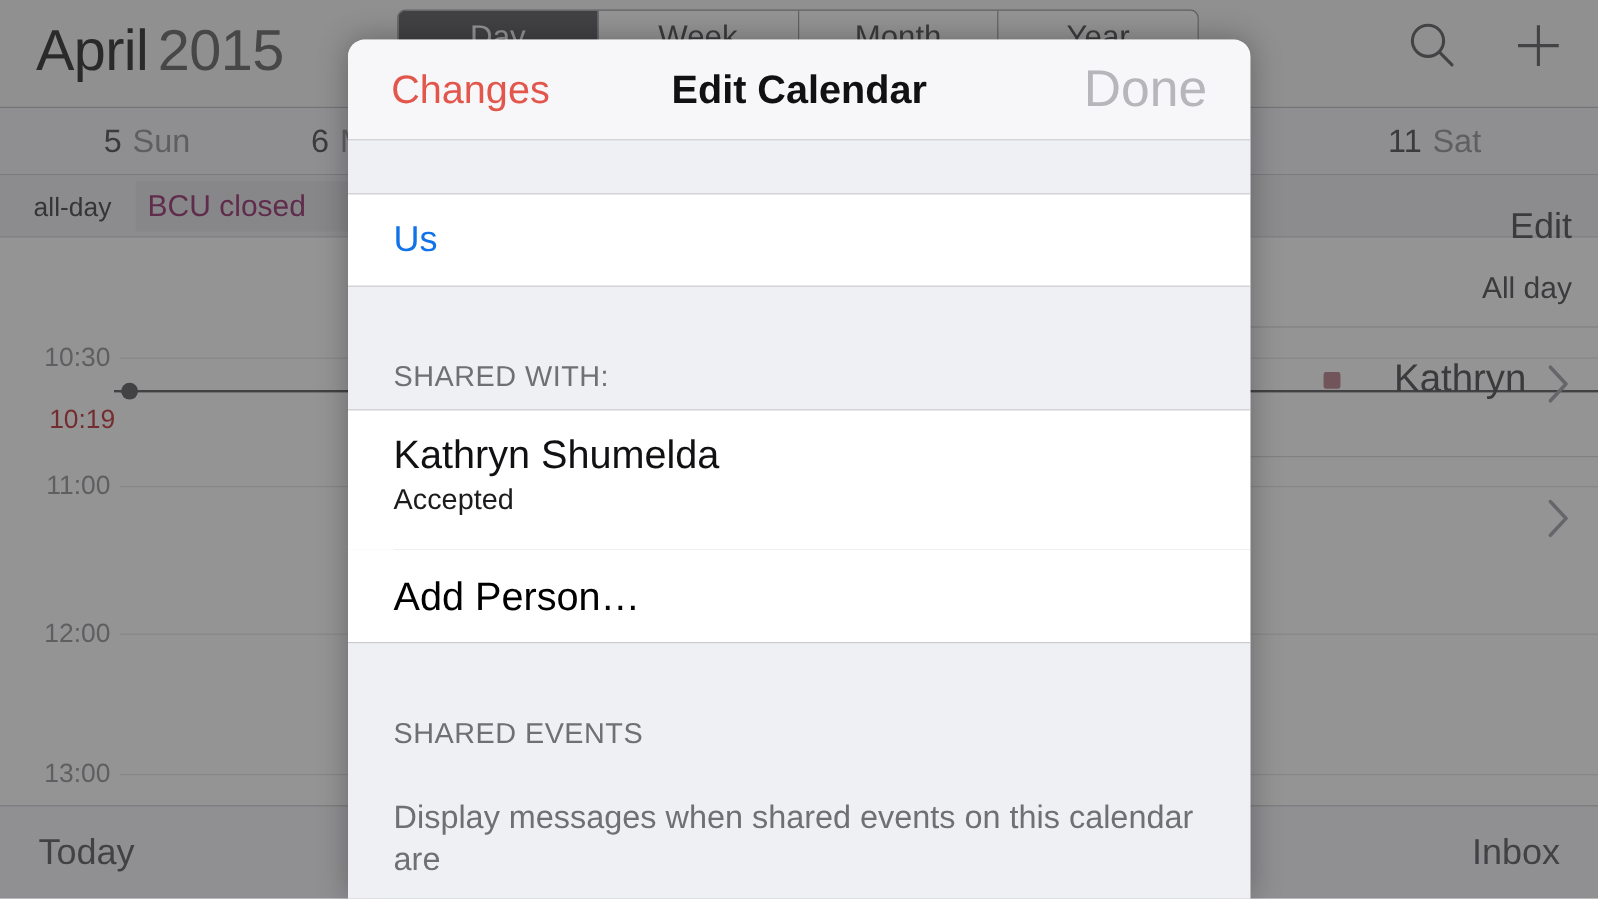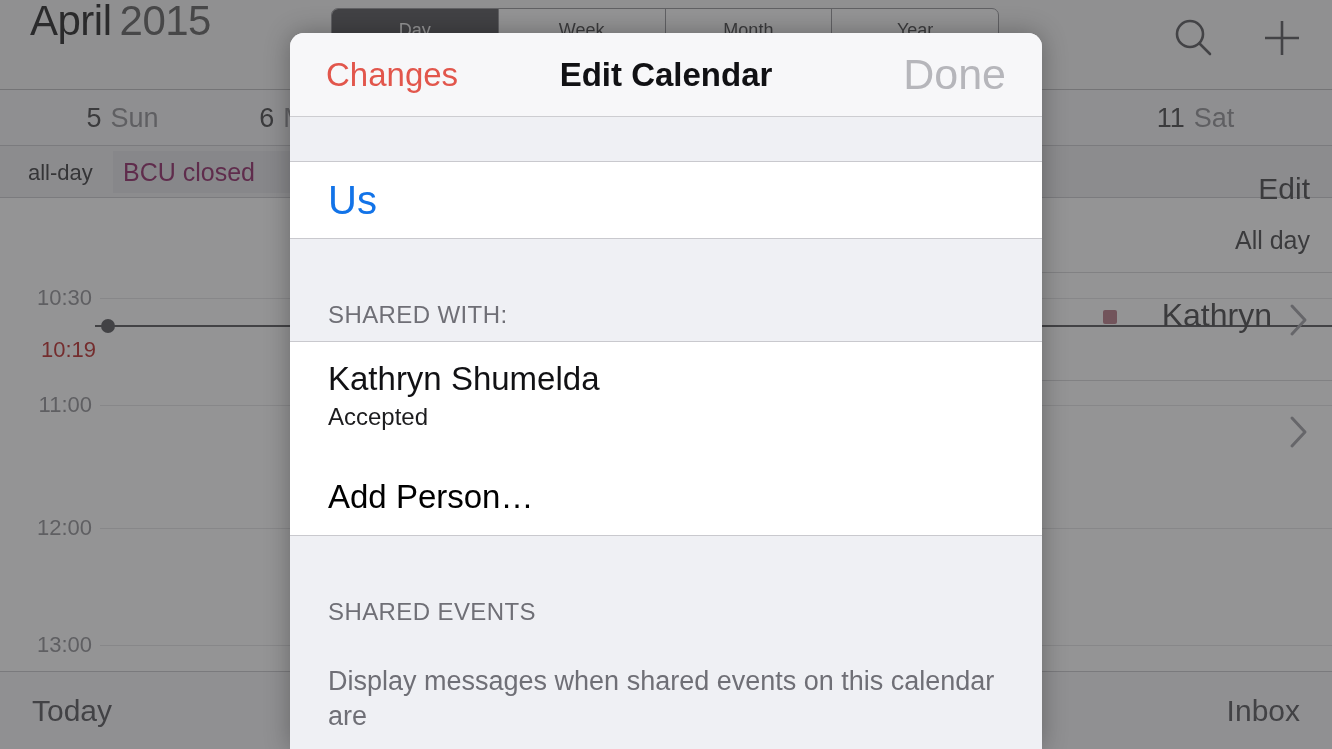--- a/index.html
+++ b/index.html
@@ -19,40 +19,40 @@
     background:#ffffff;
     color:#1c1c1e;
   }
 
   .cal-navbar {
     position:absolute; top:0; left:0; width:1332px; height:90px;
     background:#f7f7f7;
     border-bottom:1px solid #b9b9bb;
   }
   .cal-month {
-    position:absolute; left:30px; top:0;
-    font-size:42px; letter-spacing:-0.5px; line-height:1;
+    position:absolute; left:30px; top:19px;
+    font-size:48px; letter-spacing:-0.5px; line-height:1;
     white-space:nowrap;
   }
   .cal-month .m-name { font-weight:400; color:#141414; }
   .cal-month .m-year { font-weight:300; color:#555; margin-left:8px; }
 
   .seg-control {
     position:absolute; left:331px; top:8px;
     width:668px; height:45px;
     display:flex;
     border:1px solid #8e8e93;
     border-radius:7px;
     overflow:hidden;
     background:#ffffff;
   }
   .seg-item {
     flex:1 1 0;
     display:flex; align-items:center; justify-content:center;
-    font-size:18px; color:#3b3b3d;
+    font-size:26px; color:#3b3b3d;
     border-left:1px solid #8e8e93;
   }
   .seg-item:first-child { border-left:none; }
   .seg-item.active { background:#4a4a4f; color:#ffffff; }
 
   .nav-icon { position:absolute; top:14px; color:#4c4c50; }
   .nav-icon svg { display:block; }
   #search-btn { left:1170px; }
   #add-btn { left:1258px; }
 
@@ -211,21 +211,21 @@
     padding-left:38px; padding-right:30px;
   }
   .cell + .cell { border-top:none; }
   .cell-sep-inset::after {
     content:""; position:absolute; left:38px; right:0; bottom:-1px;
     height:1px; background:#c9c9ce;
   }
 
   .cell-name-field { height:78px; }
   .cell-name-field .val {
-    font-size:40px; color:#1273e8; font-weight:400;
+    font-size:30px; color:#1273e8; font-weight:400;
   }
 
   .cell-person { height:117px; align-items:flex-start; padding-top:18px; border-bottom:none; }
   .person-left { display:flex; flex-direction:column; }
   .person-name { font-size:33px; color:#111114; line-height:1.18; }
   .person-status { font-size:24px; color:#1c1c1e; margin-top:4px; }
   .person-right {
     position:absolute; right:28px; top:28px;
     display:flex; align-items:center;
   }

